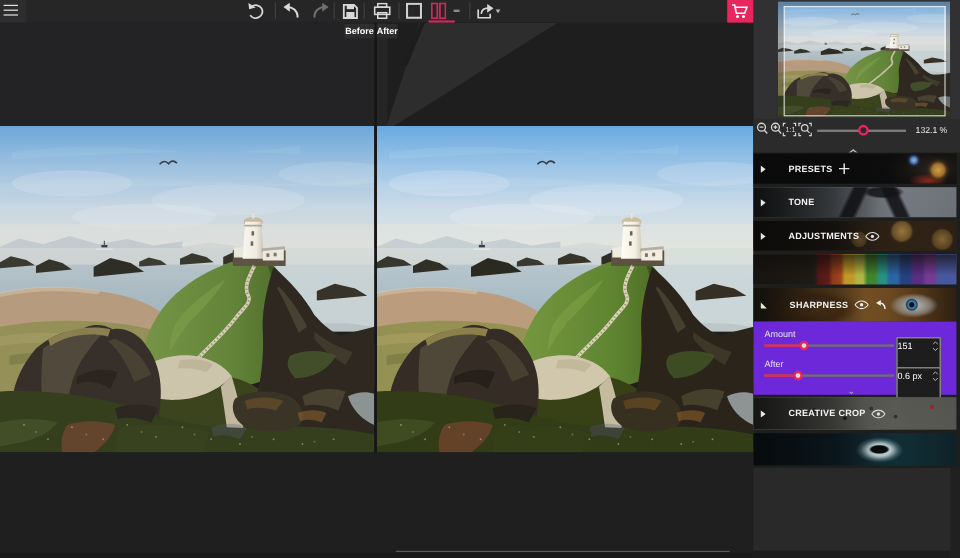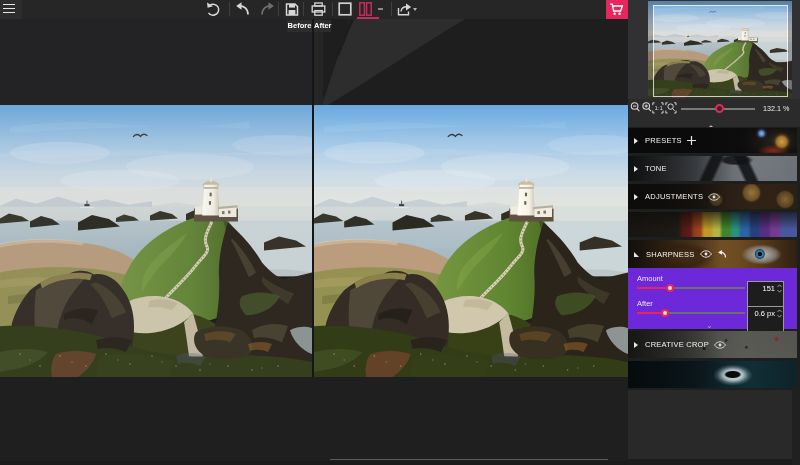--- a/index.html
+++ b/index.html
@@ -32,33 +32,33 @@
   #ztext{left:763px;top:103.5px;width:34px;color:#ededed;font-size:7.2px;}
   #ztrack{left:681px;top:108px;width:74px;height:1.5px;background:#7a7a7a;}
   #zthumb{left:715px;top:104px;width:9px;height:9px;border-radius:50%;background:#2b2b2b;
     border:2.2px solid #e8265e;box-sizing:border-box;}
   #chev{left:704px;top:118px;width:14px;height:8px;}
   #secbg{left:628px;top:127px;width:172px;height:263px;background:#1d1e1e;}
   .sec{position:absolute;left:628px;width:169px;height:25px;overflow:hidden;}
   .sec .shade{position:absolute;left:0;top:0;width:100%;height:100%;
     background:linear-gradient(90deg,rgba(10,10,10,.92) 0%,rgba(10,10,10,.75) 38%,rgba(10,10,10,.25) 62%,rgba(10,10,10,.05) 85%);}
   .sec .row{position:absolute;left:6px;top:0;height:100%;display:flex;align-items:center;color:#f2f2f2;}
-  .sec .lbl{font-size:7.5px;font-weight:normal;letter-spacing:.25px;margin-left:7px;}
+  .sec .lbl{font-size:7.5px;font-weight:bold;letter-spacing:.25px;margin-left:19px;}
   .tri{width:0;height:0;border-left:4px solid #e8e8e8;border-top:3.5px solid transparent;border-bottom:3.5px solid transparent;}
   .trid{width:0;height:0;border-bottom:5px solid #e8e8e8;border-right:5px solid transparent;}
   .eye{margin-left:5px;}
   
   #sharpbody{left:628px;top:268px;width:169px;height:61px;background:#6d28d9;color:#ddd;}
   .slbl{position:absolute;font-size:7.5px;color:#e8e8e8;}
   .strack{position:absolute;height:1.6px;background:#6f6f6f;}
   .sfill{position:absolute;height:1.6px;background:#e8265e;}
   .sknob{position:absolute;width:8px;height:8px;border-radius:50%;background:#ddd;
     border:2px solid #e8265e;box-sizing:border-box;}
   .vbox{position:absolute;width:37px;height:31px;border:1px solid #9a9a9a;background:#1d1d1d;
-    color:#fff;font-size:7.5px;line-height:13px;text-align:right;box-sizing:border-box;padding-right:8px;}
+    color:#fff;font-size:7.5px;line-height:13px;box-sizing:border-box;padding-right:8px;}
   .spin{position:absolute;right:1.5px;top:1.5px;}
 </style>
 </head>
 <body>
 
 <svg width="0" height="0" style="position:absolute">
 <defs>
 <symbol id="scene" viewBox="0 0 312 273" preserveAspectRatio="none">
   <defs>
     <linearGradient id="sky" x1="0" y1="0" x2="0" y2="1">

